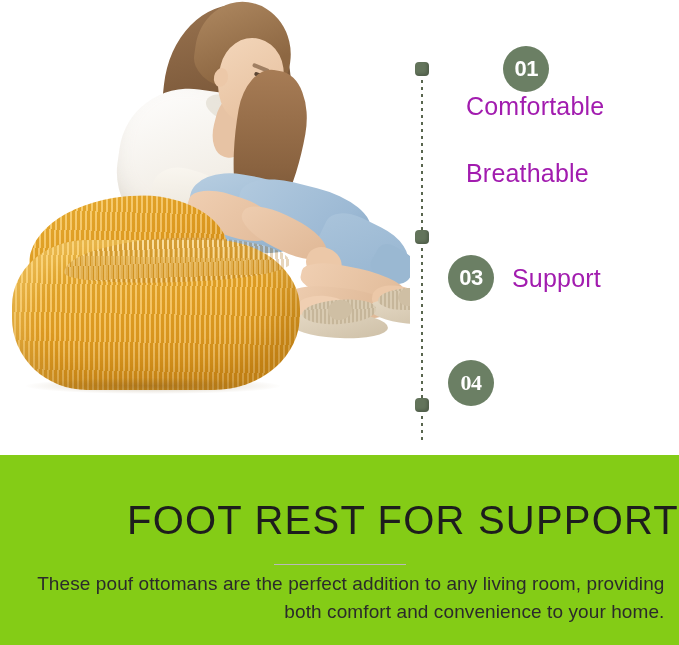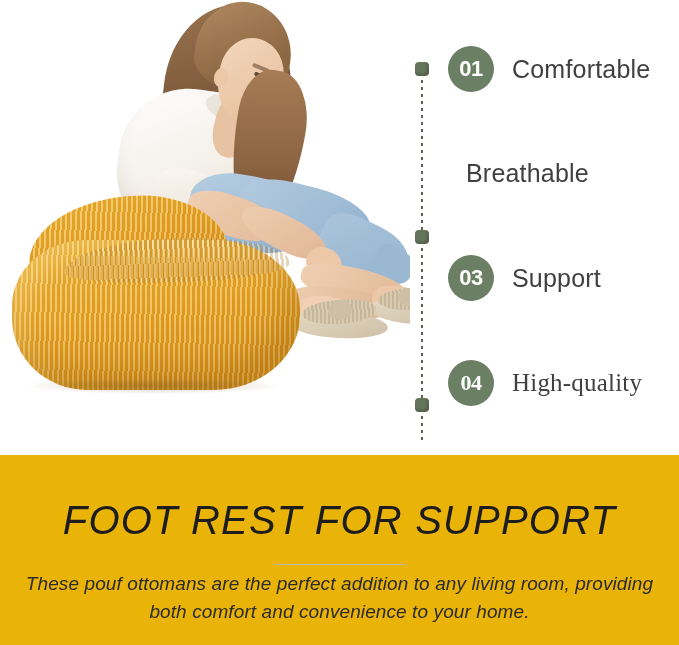--- a/index.html
+++ b/index.html
@@ -318,55 +318,54 @@
   #node-2 { top: 180px; }
   #node-3 { top: 348px; }
 
   .feature-row {
     position: absolute;
     left: 40px;
     display: flex;
     align-items: center;
     height: 46px;
   }
-  #feature-row-0 { top: -4px; }
+  #feature-row-0 { top: -4px; flex-direction: column; }
   #feature-row-1 { top: 100px; }
   #feature-row-2 { top: 205px; }
   #feature-row-3 { top: 310px; font-family: Liberation Serif, serif; }
 
   .badge {
     width: 46px; height: 46px;
     border-radius: 50%;
     background: #6b7f64;
     color: #ffffff;
     display: flex;
     align-items: center;
     justify-content: center;
     font-size: 22px;
     font-weight: 700;
     letter-spacing: -0.5px;
     flex: 0 0 auto;
   }
   .feature-label {
     margin-left: 18px;
     font-size: 25px;
-    color: #404040;
+    color: #a21caf;
     white-space: nowrap;
     letter-spacing: 0.2px;
   }
 
   
   #bottom-section {
     position: absolute;
     left: 0; top: 455px;
     width: 679px;
     height: 190px;
-    background: #eab308;
-    text-align: center;
-    font-style: italic;
+    background: #84cc16;
+    text-align: right;
   }
   #headline {
     margin: 0;
     padding-top: 45px;
     font-size: 40px;
     font-weight: 400;
     letter-spacing: 1.2px;
     color: #1d1d1d;
     line-height: 1;
   }
@@ -455,21 +454,20 @@
         <div class="feature-label">Breathable</div>
       </div>
 
       <div class="feature-row" id="feature-row-2">
         <div class="badge">03</div>
         <div class="feature-label">Support</div>
       </div>
 
       <div class="feature-row" id="feature-row-3">
         <div class="badge">04</div>
-        <div class="feature-label">High-quality</div>
       </div>
 
     </div>
 
   </div>
 
   <div id="bottom-section">
     <h1 id="headline">FOOT REST FOR SUPPORT</h1>
     <div id="divider"></div>
     <p id="description">These pouf ottomans are the perfect addition to any living room, providing both comfort and convenience to your home.</p>

